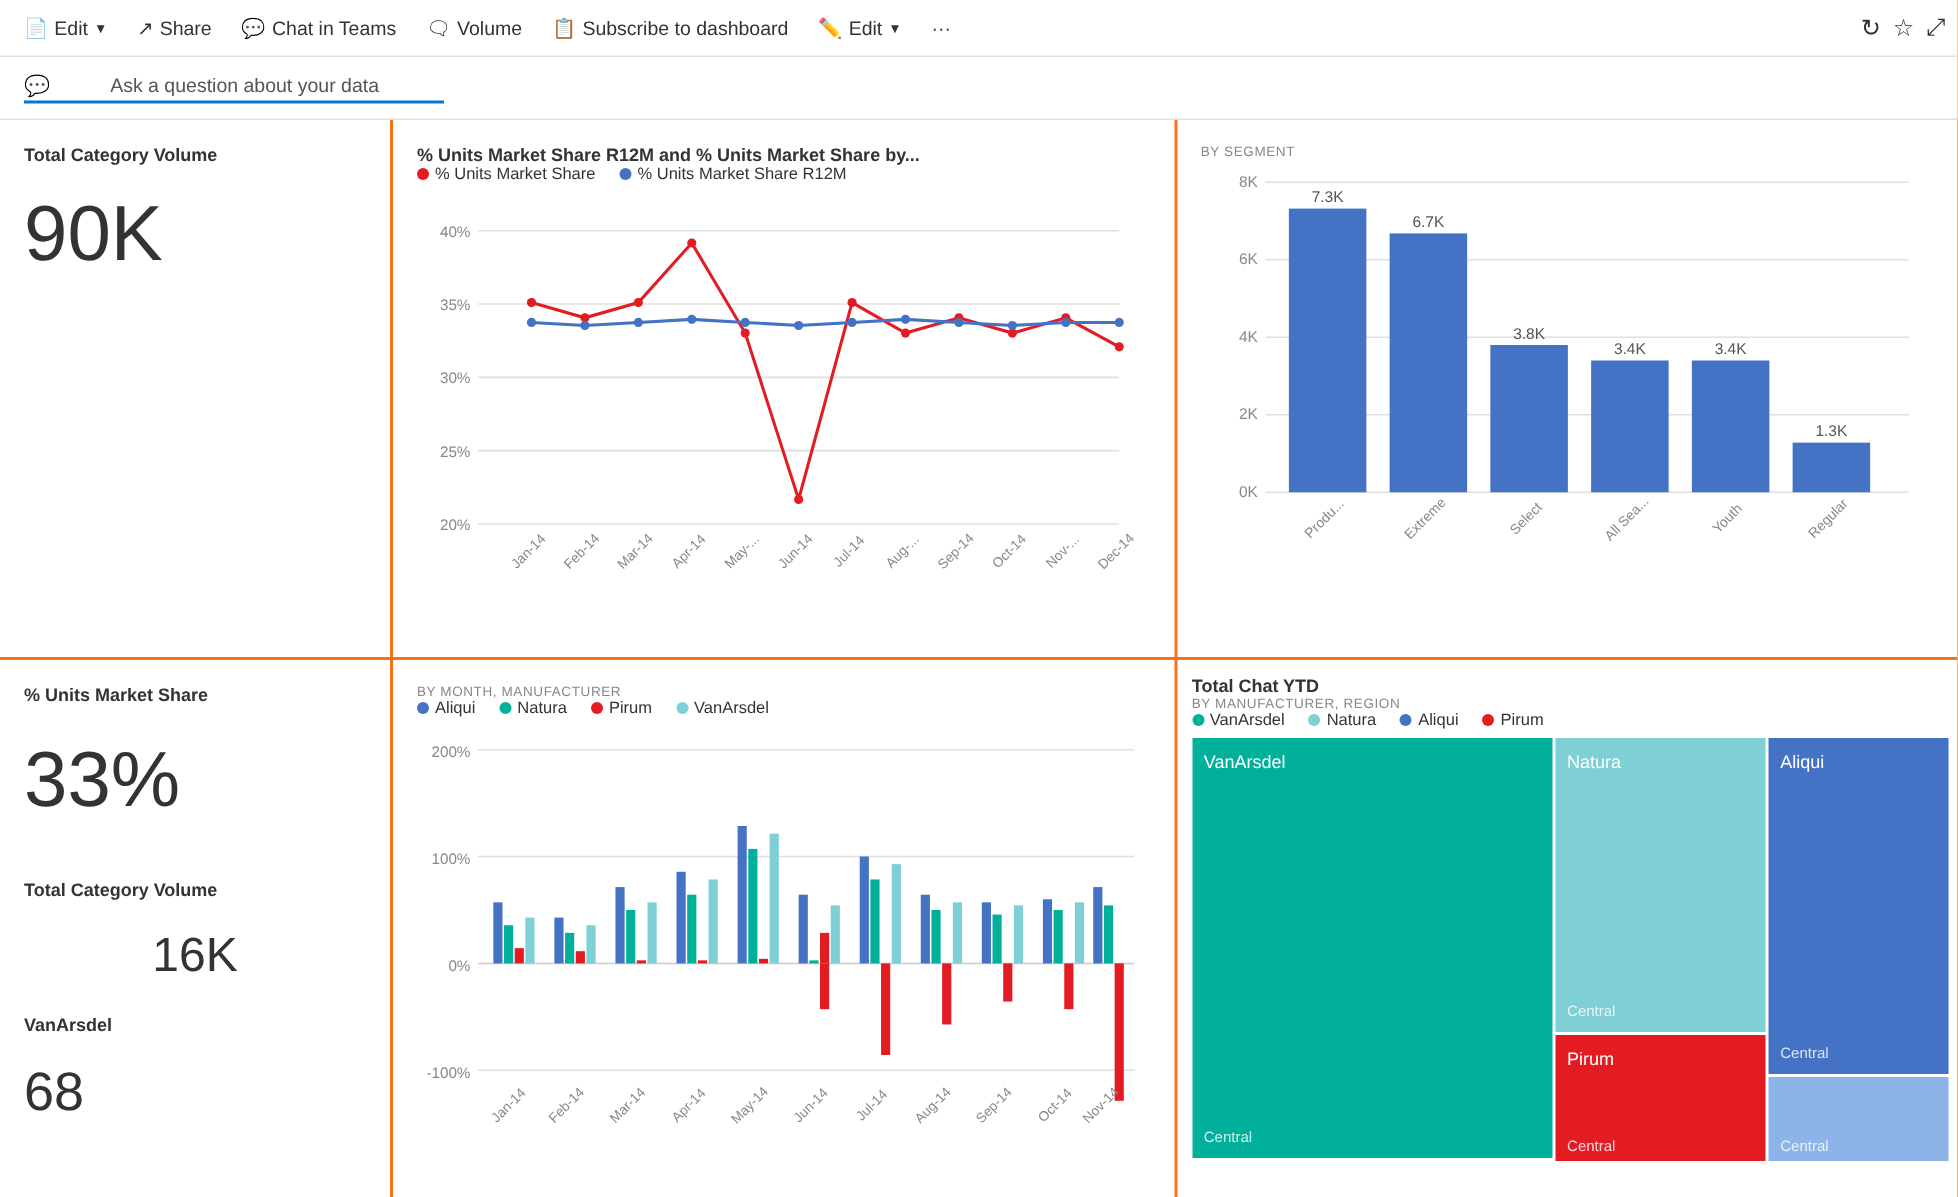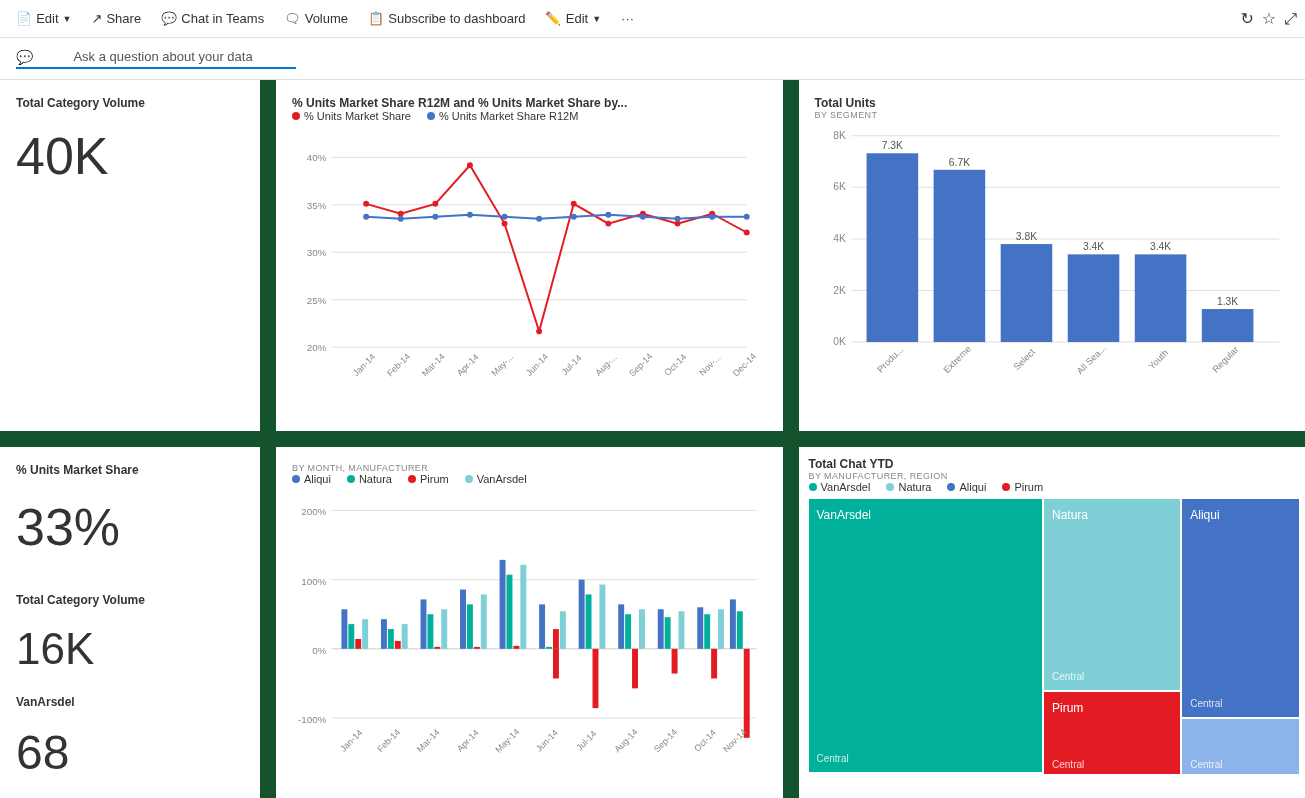--- a/index.html
+++ b/index.html
@@ -45,22 +45,22 @@
       border-bottom: 2px solid #0078d4;
       padding-bottom: 2px;
       width: 280px;
     }
 
     
     .dashboard {
       display: grid;
       grid-template-columns: 260px 1fr 1fr;
       grid-template-rows: 1fr 1fr;
-      gap: 16px;
-      background: #14532d;
+      gap: 2px;
+      background: #f97316;
       height: calc(798px - 80px);
     }
 
     .tile {
       background: #fff;
       padding: 16px;
       position: relative;
       overflow: hidden;
     }
 
@@ -157,21 +157,21 @@
   <div class="ask-input">
     <span style="font-size:14px;">💬</span>
     <span style="color:#555;margin-left:32px;">Ask a question about your data</span>
   </div>
 </div>
 
 <div class="dashboard">
 
   <div class="tile" style="grid-column:1; grid-row:1;">
     <div class="tile-title">Total Category Volume</div>
-    <div class="kpi-value">40K</div>
+    <div class="kpi-value">90K</div>
   </div>
 
   <div class="tile" style="grid-column:2; grid-row:1;">
     <div class="chart-title-main">% Units Market Share R12M and % Units Market Share by...</div>
     <div class="line-chart-legend">
       <div class="legend-item">
         <div class="legend-dot" style="background:#e31c23;"></div>
         <span>% Units Market Share</span>
       </div>
       <div class="legend-item">
@@ -231,21 +231,20 @@
       <text x="285" y="232" text-anchor="middle" font-size="9" fill="#888" transform="rotate(-45,285,232)">Jul-14</text>
       <text x="320" y="232" text-anchor="middle" font-size="9" fill="#888" transform="rotate(-45,320,232)">Aug-...</text>
       <text x="355" y="232" text-anchor="middle" font-size="9" fill="#888" transform="rotate(-45,355,232)">Sep-14</text>
       <text x="390" y="232" text-anchor="middle" font-size="9" fill="#888" transform="rotate(-45,390,232)">Oct-14</text>
       <text x="425" y="232" text-anchor="middle" font-size="9" fill="#888" transform="rotate(-45,425,232)">Nov-...</text>
       <text x="460" y="232" text-anchor="middle" font-size="9" fill="#888" transform="rotate(-45,460,232)">Dec-14</text>
     </svg>
   </div>
 
   <div class="tile" style="grid-column:3; grid-row:1;">
-    <div class="chart-title-main">Total Units</div>
     <div class="chart-subtitle">BY SEGMENT</div>
     <svg width="100%" height="310" viewBox="0 0 460 300">
 
       <text x="30" y="18" text-anchor="end" font-size="10" fill="#888">8K</text>
       <text x="30" y="68" text-anchor="end" font-size="10" fill="#888">6K</text>
       <text x="30" y="118" text-anchor="end" font-size="10" fill="#888">4K</text>
       <text x="30" y="168" text-anchor="end" font-size="10" fill="#888">2K</text>
       <text x="30" y="218" text-anchor="end" font-size="10" fill="#888">0K</text>
 
       <line x1="35" y1="15" x2="450" y2="15" stroke="#e0e0e0" stroke-width="1"></line>
@@ -278,25 +277,25 @@
       <text x="400" y="179" text-anchor="middle" font-size="10" fill="#555">1.3K</text>
       <text x="400" y="234" text-anchor="middle" font-size="9" fill="#888" transform="rotate(-45,400,234)">Regular</text>
     </svg>
   </div>
 
   <div class="tile" style="grid-column:1; grid-row:2; display:flex; flex-direction:column;">
     <div class="tile-title">% Units Market Share</div>
     <div class="kpi-value">33%</div>
     <div style="margin-top:40px;">
       <div class="tile-title">Total Category Volume</div>
-      <div class="kpi-value" style="font-size:44px;">16K</div>
+      <div class="kpi-value" style="font-size:32px;text-align:center;">16K</div>
     </div>
     <div style="margin-top:24px;">
       <div class="tile-title">VanArsdel</div>
-      <div class="kpi-value" style="font-size:48px;">68</div>
+      <div class="kpi-value" style="font-size:36px;">68</div>
     </div>
   </div>
 
   <div class="tile" style="grid-column:2; grid-row:2;">
     <div class="chart-subtitle">BY MONTH, MANUFACTURER</div>
     <div class="line-chart-legend">
       <div class="legend-item">
         <div class="legend-dot" style="background:#4472c4;"></div>
         <span>Aliqui</span>
       </div>

